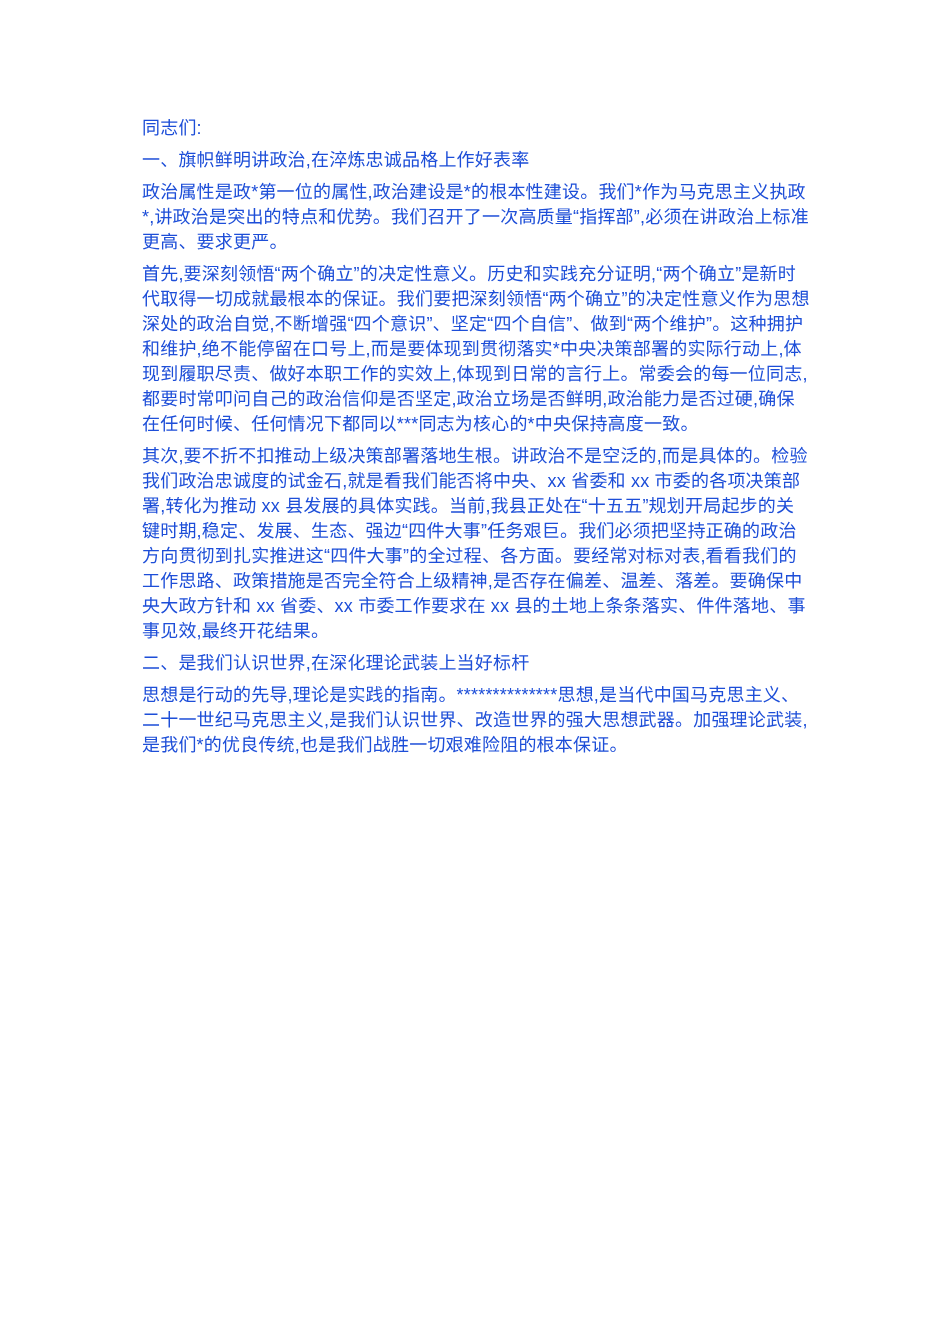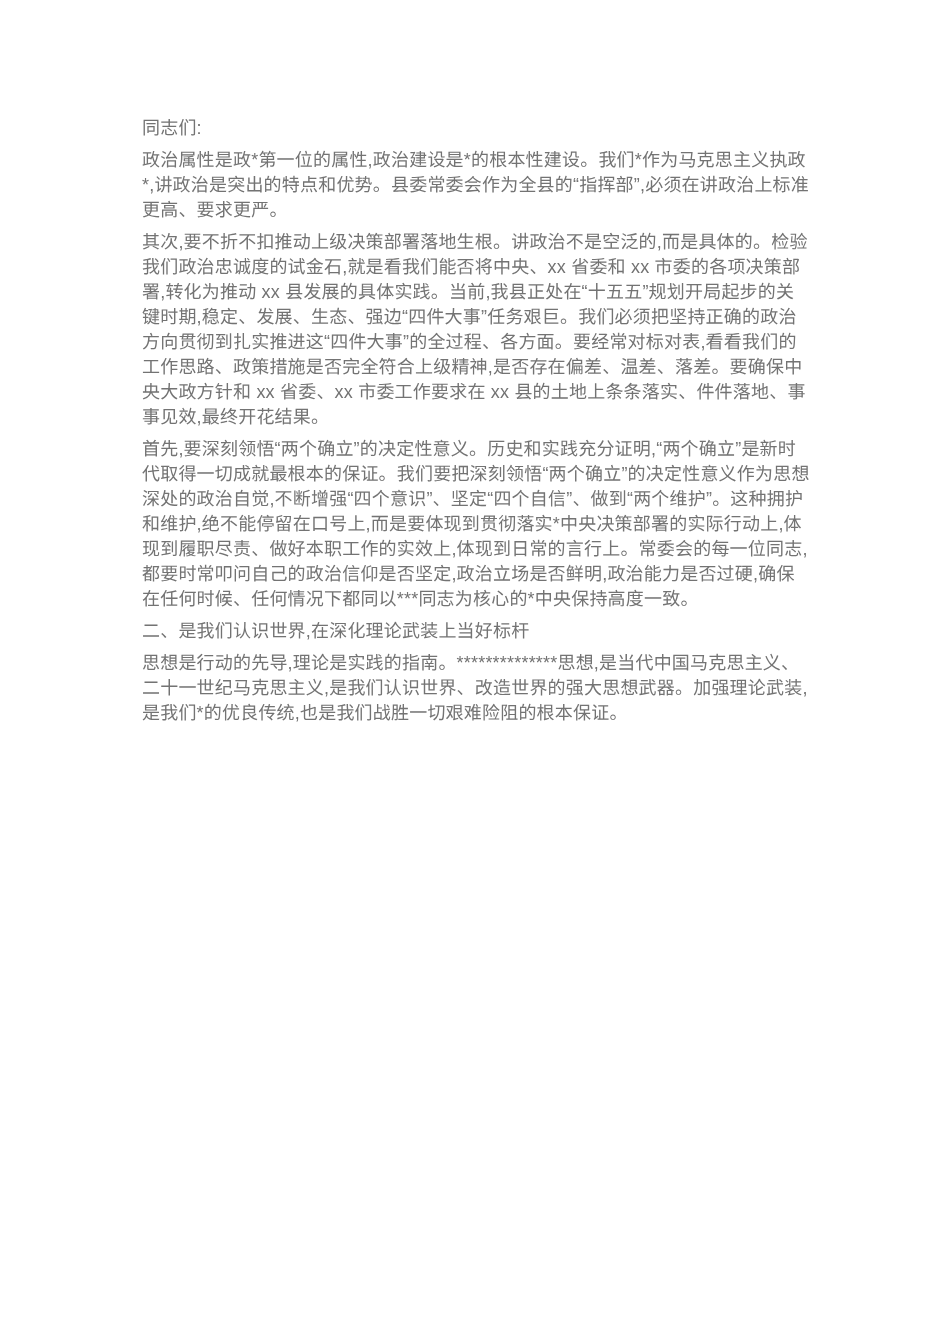--- a/index.html
+++ b/index.html
@@ -13,21 +13,21 @@
     height: 1344px;
     background: #ffffff;
     overflow: hidden;
     font-family: "Liberation Sans", "DejaVu Sans", sans-serif;
   }
   .doc {
     position: absolute;
     left: 142px;
     top: 116px;
     width: 670px;
-    color: #737373;
+    color: #1d4ed8;
     font-size: 18px;
     line-height: 25px;
     letter-spacing: 0.2px;
     text-align: left;
     word-break: normal;
     overflow-wrap: break-word;
   }
   .doc p {
     margin: 0 0 7px 0;
     padding: 0;
@@ -36,19 +36,20 @@
   .doc p.heading {
     font-weight: 400; 
   }
 </style>
 </head>
 <body>
 
 <div class="page">
   <div class="doc">
       <p class="para">同志们:</p>
-      <p class="para">政治属性是政*第一位的属性,政治建设是*的根本性建设。我们*作为马克思主义执政*,讲政治是突出的特点和优势。县委常委会作为全县的“指挥部”,必须在讲政治上标准更高、要求更严。</p>
+      <p class="heading">一、旗帜鲜明讲政治,在淬炼忠诚品格上作好表率</p>
+      <p class="para">政治属性是政*第一位的属性,政治建设是*的根本性建设。我们*作为马克思主义执政*,讲政治是突出的特点和优势。我们召开了一次高质量“指挥部”,必须在讲政治上标准更高、要求更严。</p>
+      <p class="para">首先,要深刻领悟“两个确立”的决定性意义。历史和实践充分证明,“两个确立”是新时代取得一切成就最根本的保证。我们要把深刻领悟“两个确立”的决定性意义作为思想深处的政治自觉,不断增强“四个意识”、坚定“四个自信”、做到“两个维护”。这种拥护和维护,绝不能停留在口号上,而是要体现到贯彻落实*中央决策部署的实际行动上,体现到履职尽责、做好本职工作的实效上,体现到日常的言行上。常委会的每一位同志,都要时常叩问自己的政治信仰是否坚定,政治立场是否鲜明,政治能力是否过硬,确保在任何时候、任何情况下都同以***同志为核心的*中央保持高度一致。</p>
       <p class="para">其次,要不折不扣推动上级决策部署落地生根。讲政治不是空泛的,而是具体的。检验我们政治忠诚度的试金石,就是看我们能否将中央、xx 省委和 xx 市委的各项决策部署,转化为推动 xx 县发展的具体实践。当前,我县正处在“十五五”规划开局起步的关键时期,稳定、发展、生态、强边“四件大事”任务艰巨。我们必须把坚持正确的政治方向贯彻到扎实推进这“四件大事”的全过程、各方面。要经常对标对表,看看我们的工作思路、政策措施是否完全符合上级精神,是否存在偏差、温差、落差。要确保中央大政方针和 xx 省委、xx 市委工作要求在 xx 县的土地上条条落实、件件落地、事事见效,最终开花结果。</p>
-      <p class="para">首先,要深刻领悟“两个确立”的决定性意义。历史和实践充分证明,“两个确立”是新时代取得一切成就最根本的保证。我们要把深刻领悟“两个确立”的决定性意义作为思想深处的政治自觉,不断增强“四个意识”、坚定“四个自信”、做到“两个维护”。这种拥护和维护,绝不能停留在口号上,而是要体现到贯彻落实*中央决策部署的实际行动上,体现到履职尽责、做好本职工作的实效上,体现到日常的言行上。常委会的每一位同志,都要时常叩问自己的政治信仰是否坚定,政治立场是否鲜明,政治能力是否过硬,确保在任何时候、任何情况下都同以***同志为核心的*中央保持高度一致。</p>
       <p class="heading">二、是我们认识世界,在深化理论武装上当好标杆</p>
       <p class="para">思想是行动的先导,理论是实践的指南。**************思想,是当代中国马克思主义、二十一世纪马克思主义,是我们认识世界、改造世界的强大思想武器。加强理论武装,是我们*的优良传统,也是我们战胜一切艰难险阻的根本保证。</p>
     </div>
 </div>
 
 </body></html>

